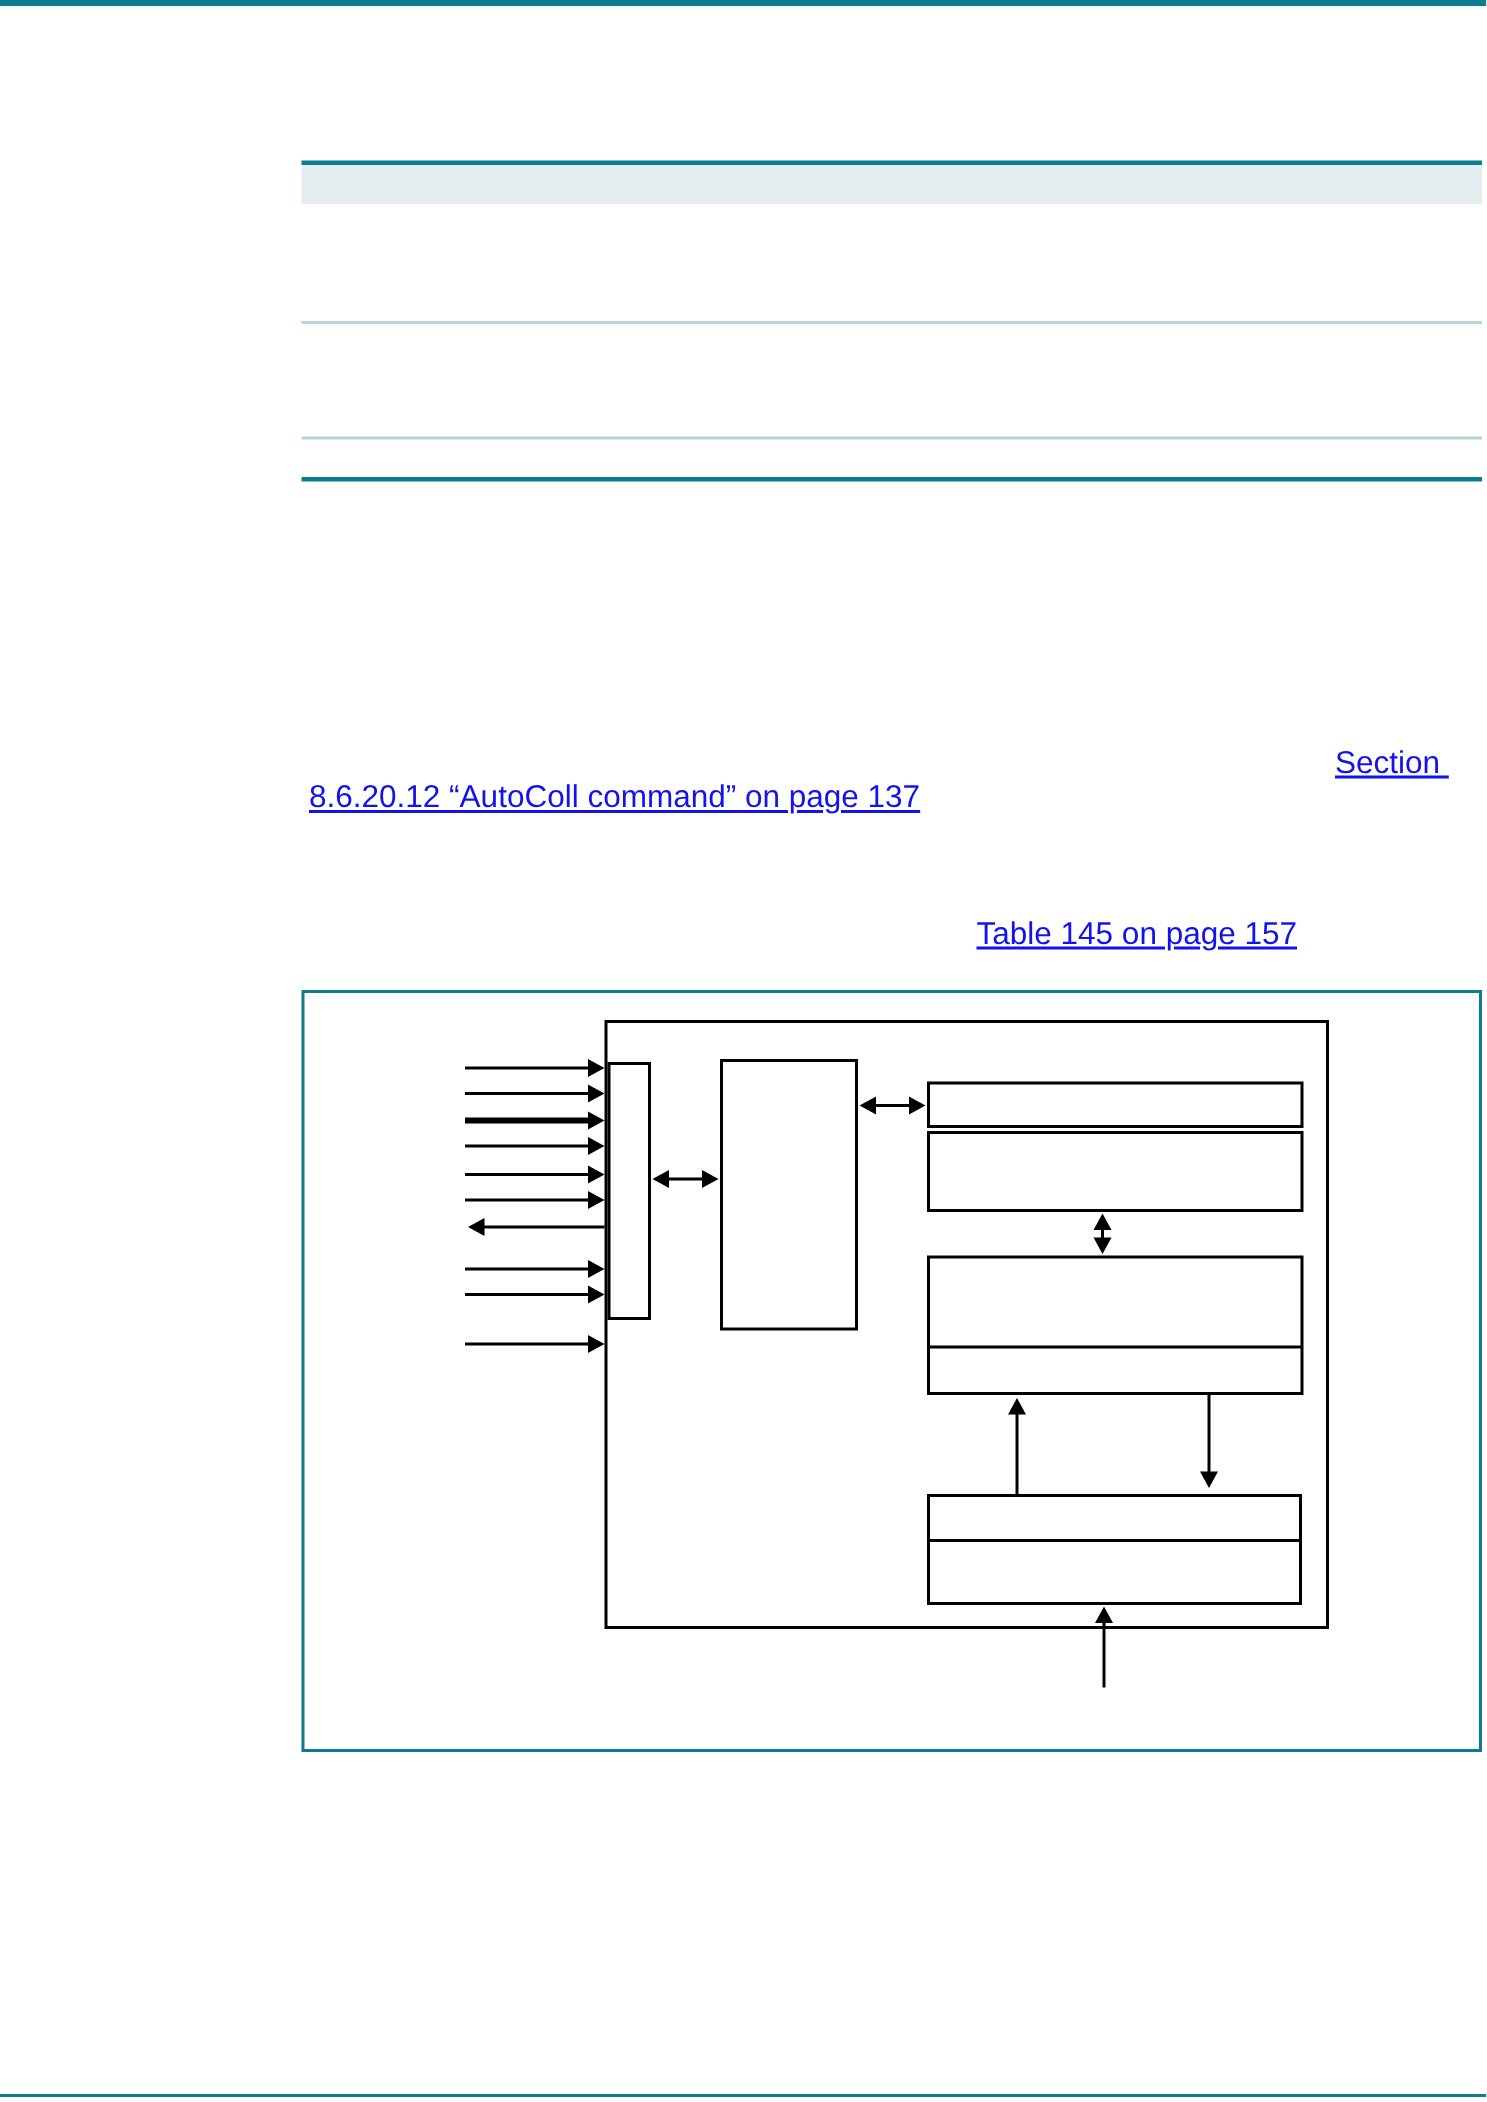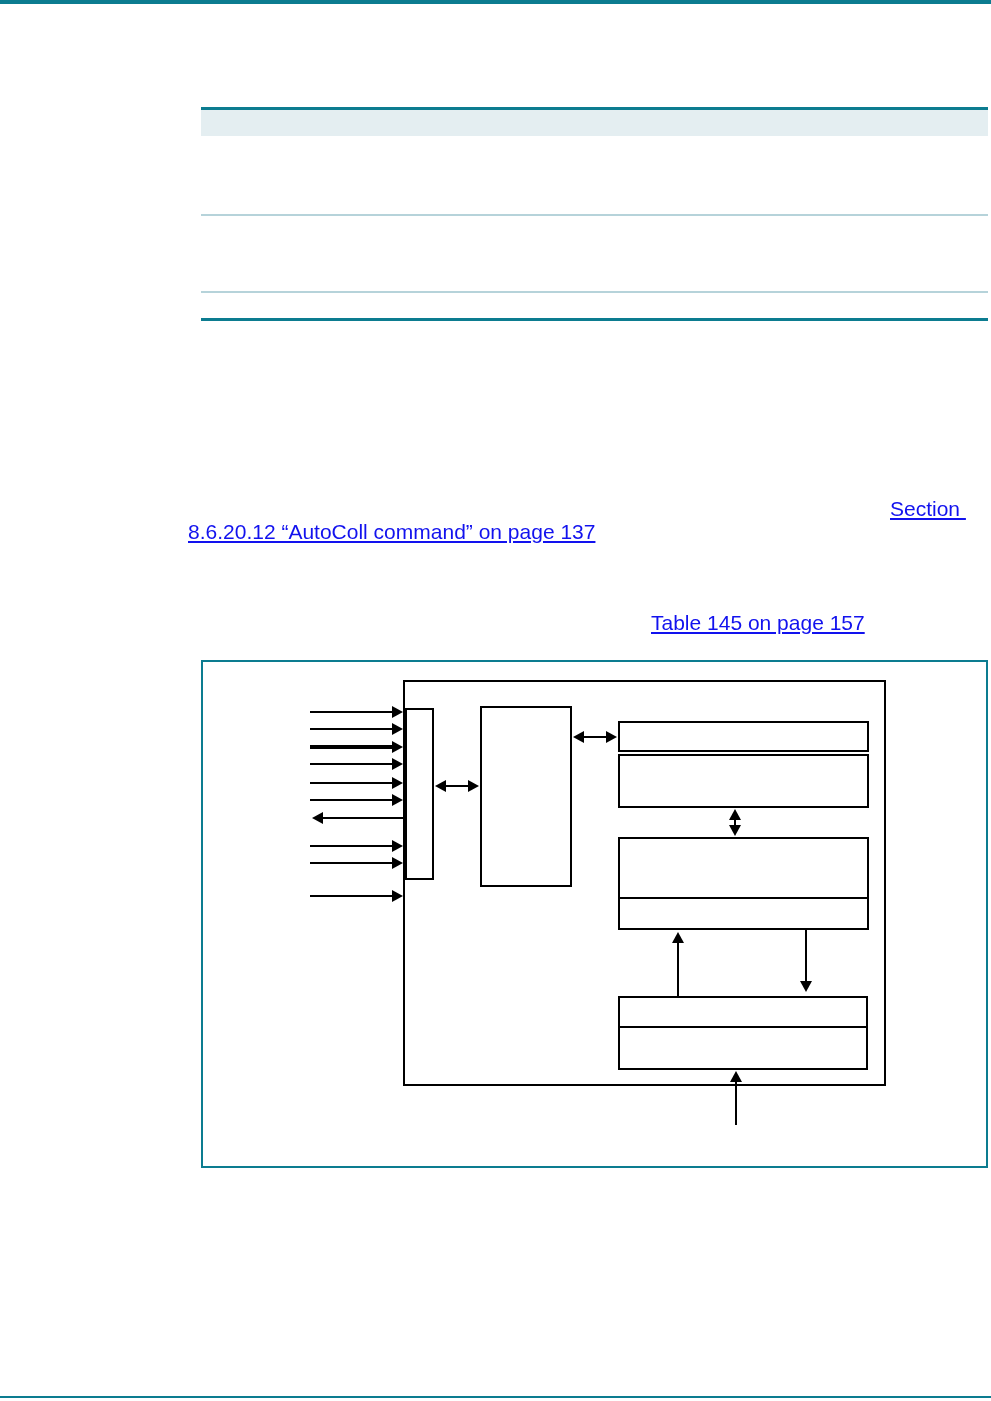--- a/index.html
+++ b/index.html
@@ -18,21 +18,21 @@
   .t-row-rule.r1 { top:214px; }
   .t-row-rule.r2 { top:291px; }
   .t-bottom-rule { position:absolute; left:201px; top:318px; width:787px; height:3px; background:#0c7c90; }
 
   
   .link {
     position:absolute; color:#1212ee; font-size:21px; line-height:23px;
     text-decoration:underline; white-space:pre; cursor:pointer;
   }
   .l-section  { left:890px; top:497px; }
-  .l-autocoll { left:188px; top:520px; }
+  .l-autocoll { left:206px; top:520px; }
   .l-table207 { left:651px; top:611px; }
 
   
   .figure { position:absolute; left:201px; top:660px; width:787px; height:508px;
             border:2px solid #0c7c90; box-sizing:border-box; }
 
   
   .box { position:absolute; border:2px solid #000; box-sizing:border-box; background:transparent; }
   .inner-div { position:absolute; left:-1px; right:-1px; height:2px; background:#000; }
 

